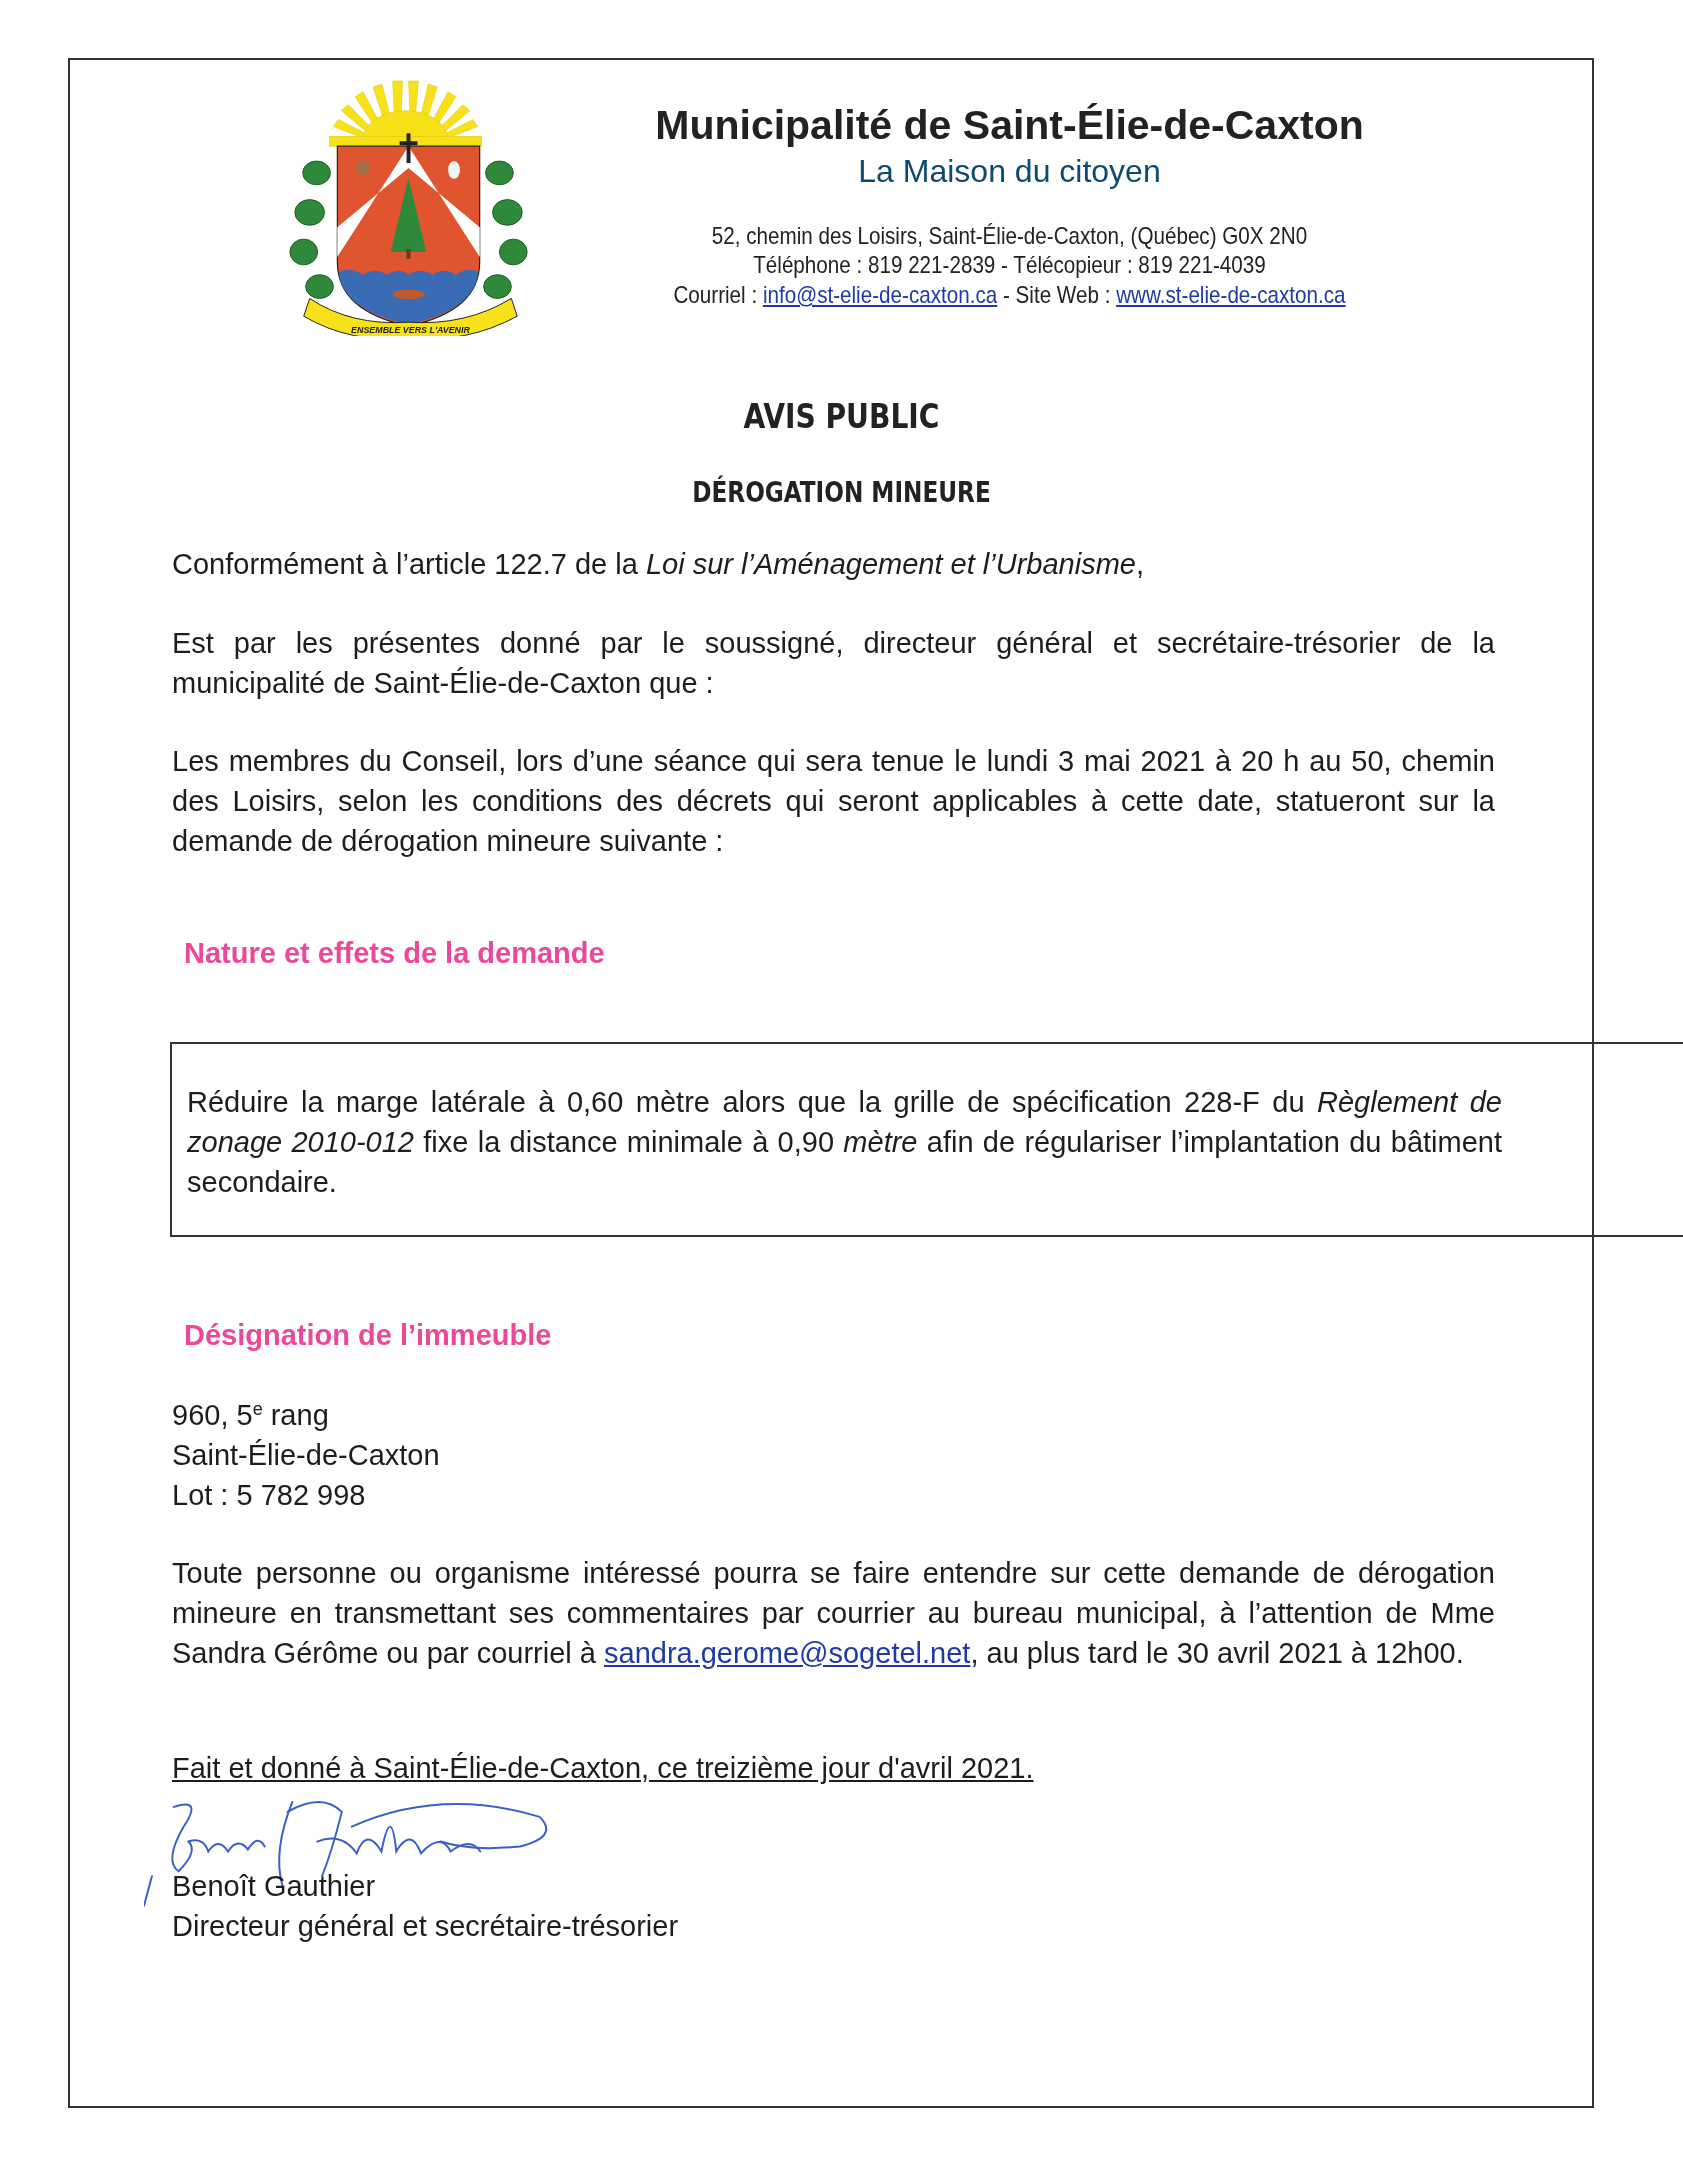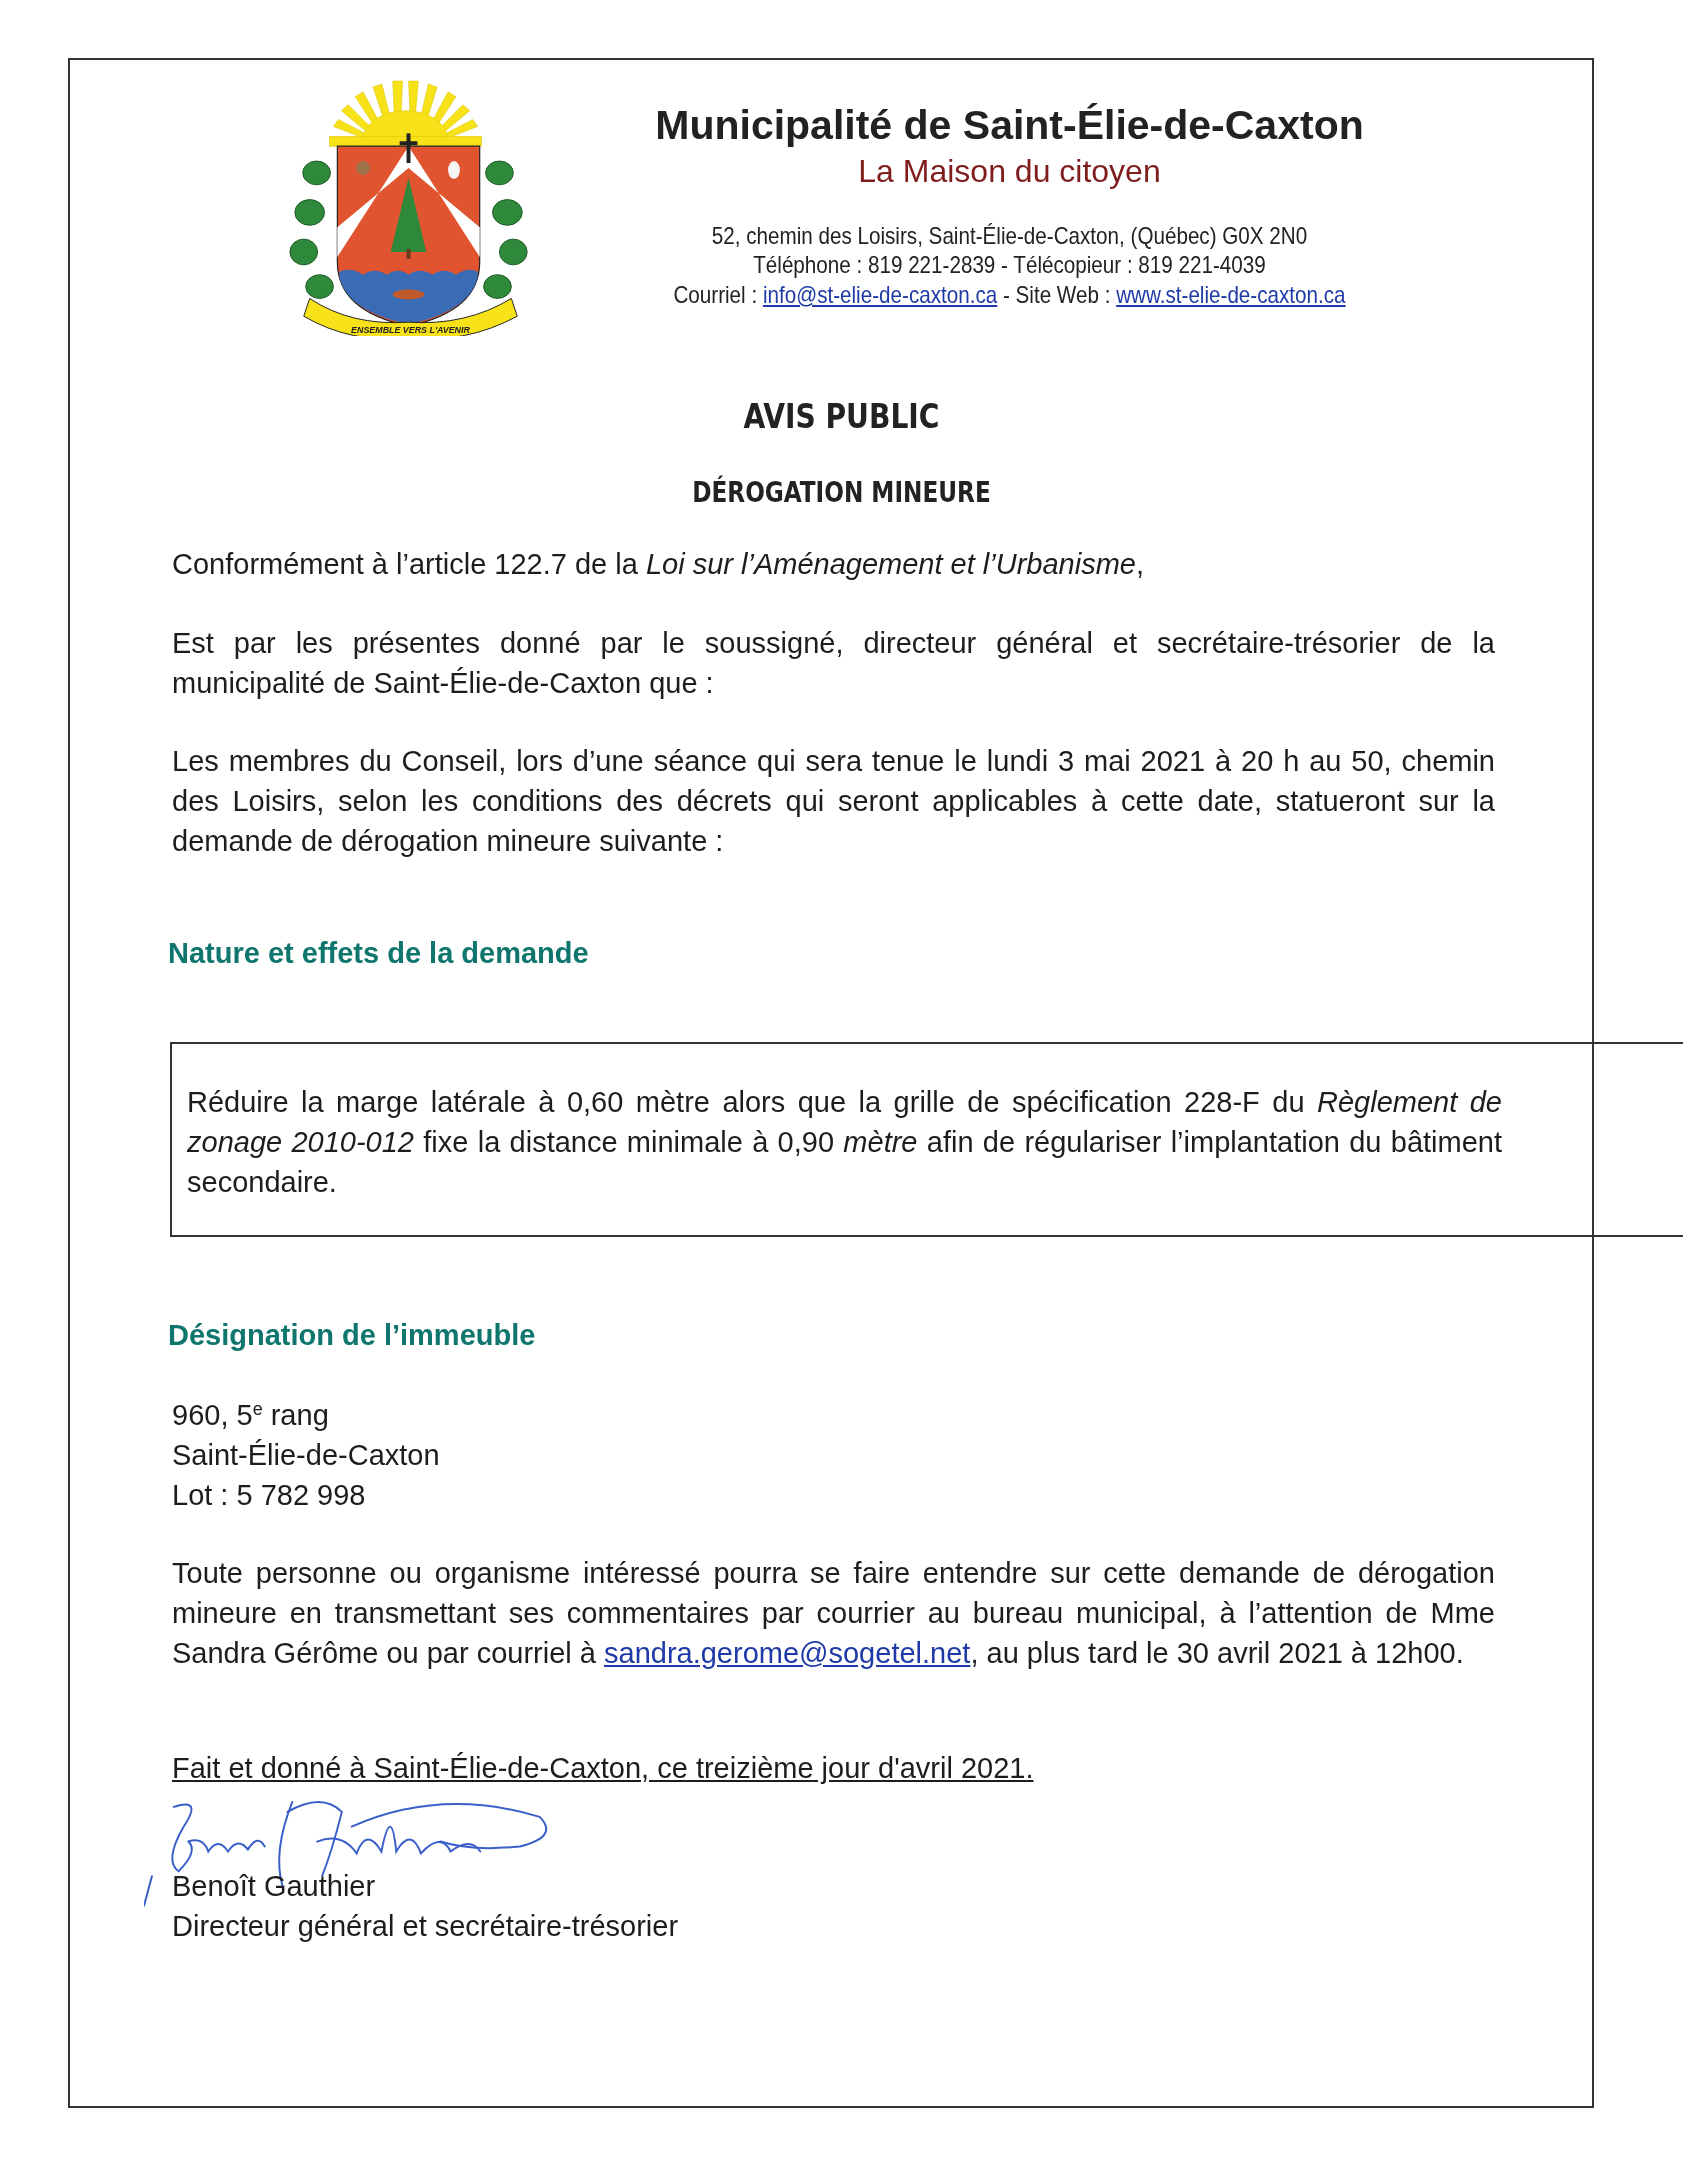--- a/index.html
+++ b/index.html
@@ -4,34 +4,34 @@
 <style>
   html, body { margin: 0; padding: 0; }
   body { width: 1683px; height: 2178px; background: #ffffff; position: relative; overflow: hidden;
          font-family: "Liberation Sans", sans-serif; color: #1a1a1a; }
   .frame { position: absolute; left: 68px; top: 58px; width: 1526px; height: 2050px;
            border: 2px solid #333; box-sizing: border-box; }
   .abs { position: absolute; }
   .logo { left: 282px; top: 79px; width: 257px; height: 257px; }
   .hdr { position: absolute; left: 554px; width: 911px; text-align: center; }
   .h-title { top: 102px; font-size: 41px; font-weight: bold; color: #222; }
-  .h-sub { top: 153px; font-size: 32px; color: #7f1d1d; }
+  .h-sub { top: 153px; font-size: 32px; color: #0c4a6e; }
   .h-line { font-family: "Liberation Sans Narrow", "Liberation Sans", sans-serif; font-size: 24px; color: #222;
             transform: scaleX(0.86); transform-origin: center; }
   .h-addr { top: 222px; }
   .h-tel { top: 251px; }
   .h-mail { top: 281px; }
   a.lnk { color: #1f3aa6; text-decoration: underline; }
   .center-h { position: absolute; left: 0; width: 1683px; text-align: center; font-weight: bold;
               font-family: "DejaVu Sans Condensed", "DejaVu Sans", sans-serif; color: #222; }
   .avis { top: 396px; font-size: 34px; transform: scaleX(0.92); }
   .derog { top: 476px; font-size: 28px; transform: scaleX(0.92); }
   .body-text { position: absolute; left: 172px; width: 1323px; font-size: 29px; line-height: 40px;
                color: #1d1d1d; text-align: justify; text-align-last: left; }
-  .sec-h { position: absolute; left: 168px; font-size: 29px; font-weight: bold; color: #0f766e; }
+  .sec-h { position: absolute; left: 184px; font-size: 29px; font-weight: bold; color: #ec4899; }
   .box { position: absolute; left: 170px; top: 1042px; width: 1578px; height: 195px;
          border: 2px solid #333; box-sizing: border-box; }
   .box .body-text { left: 15px; top: 38px; width: 1315px; }
   .single { text-align: left; }
   sup { font-size: 18px; line-height: 0; vertical-align: 10px; }
   em { font-style: italic; }
   .sig { left: 144px; top: 1782px; width: 455px; height: 129px; }
 </style>
 </head>
 <body>

